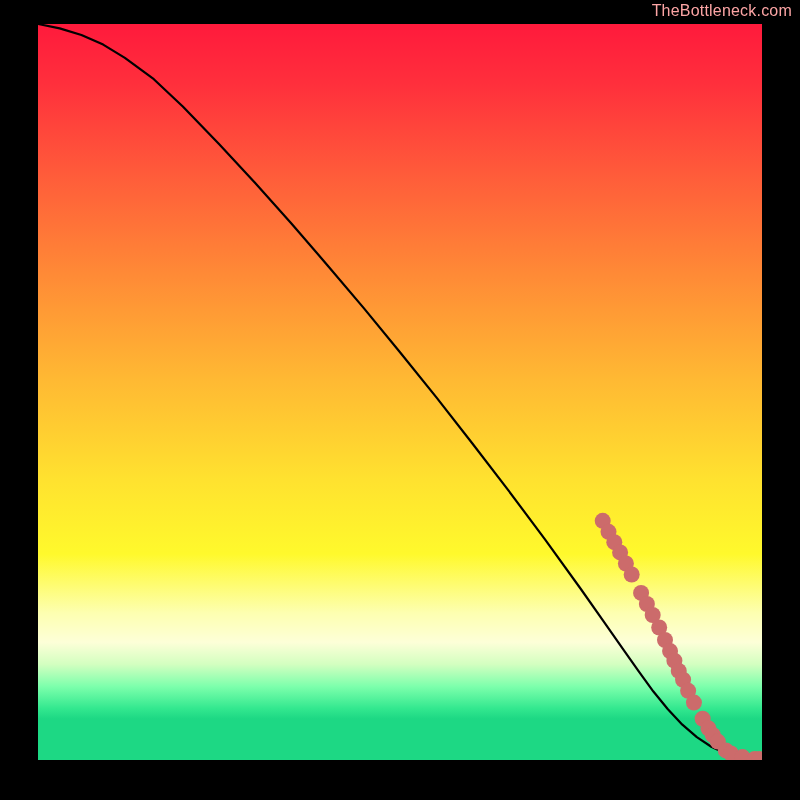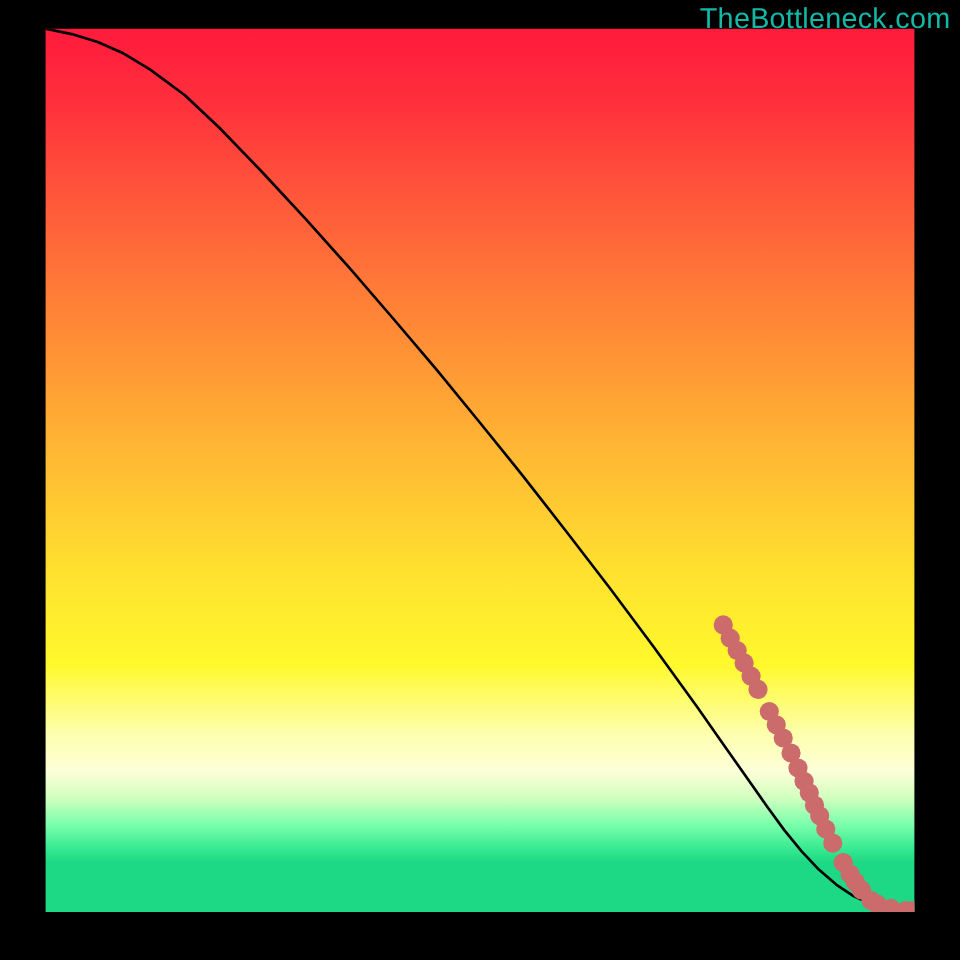--- a/index.html
+++ b/index.html
@@ -53,22 +53,22 @@
     position: absolute;
     left: 0;
     top: 0;
     width: 100%;
     height: 100%;
   }
   .watermark {
     position: absolute;
     top: 2px;
     right: 8px;
-    color: #14b8a6;
-    font-size: 24px;
+    color: #fca5a5;
+    font-size: 16px;
     letter-spacing: 0.2px;
     font-weight: 500;
   }
   circle.pt {
     fill: #cc6b6b;
   }
   path.curve {
     fill: none;
     stroke: #000;
     stroke-width: 2.2;

